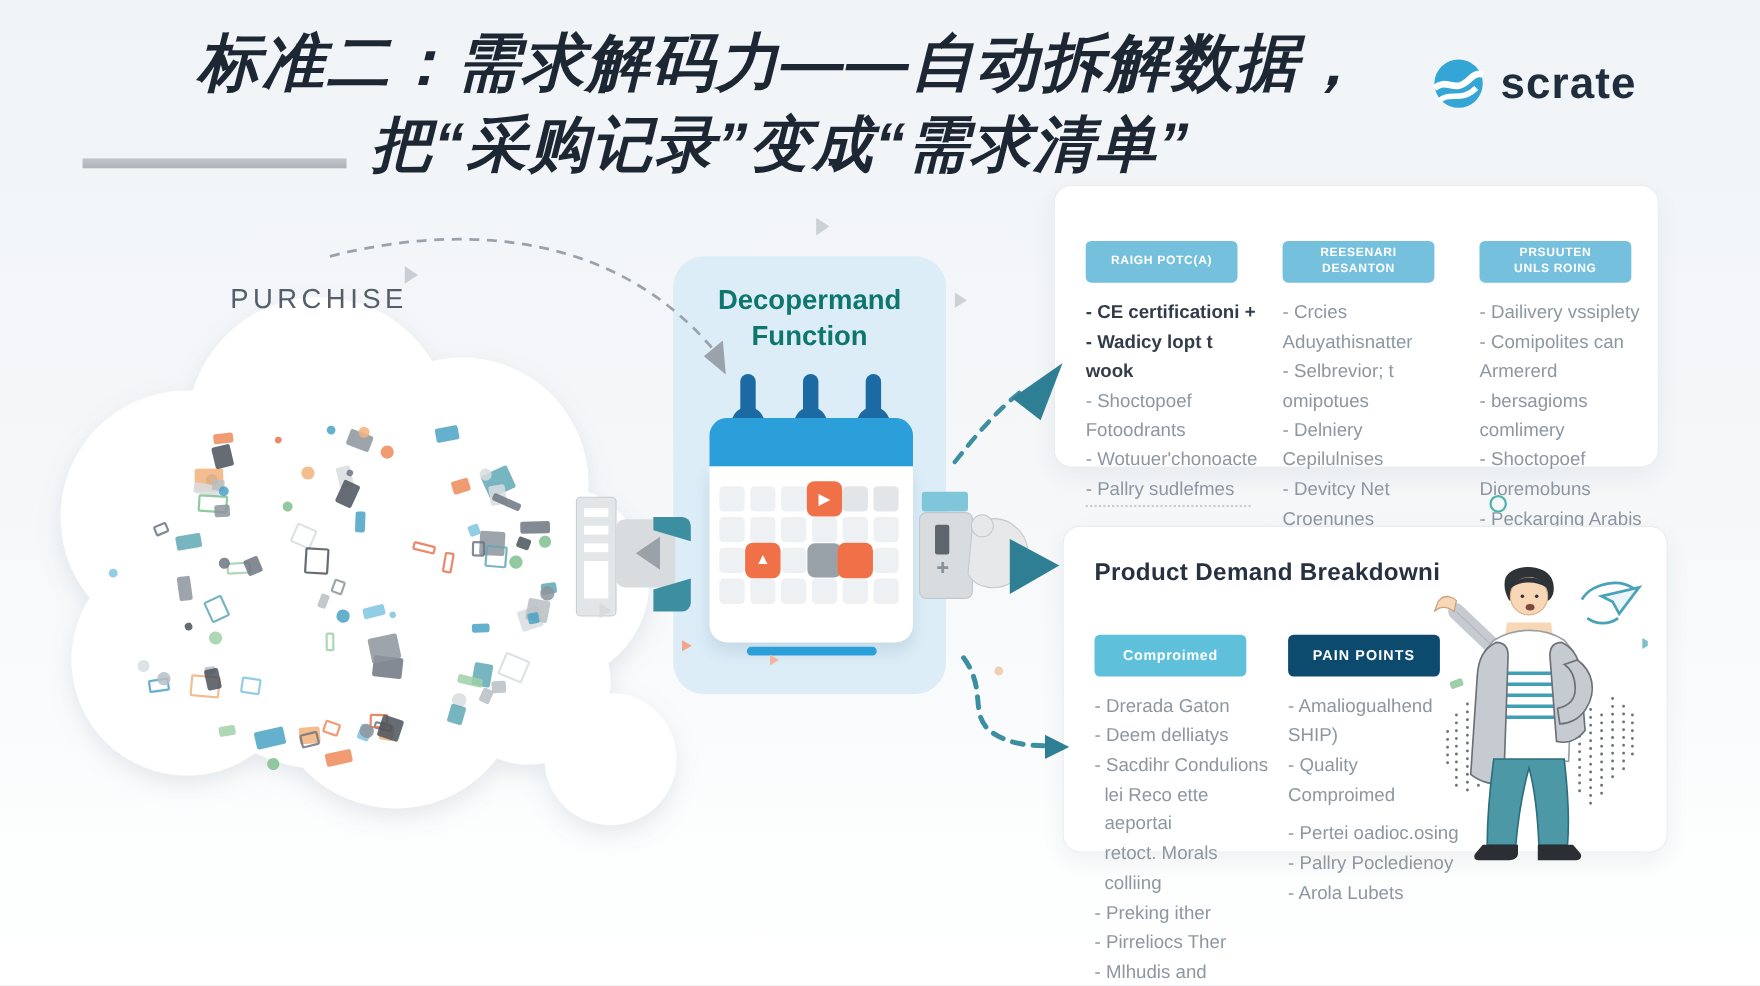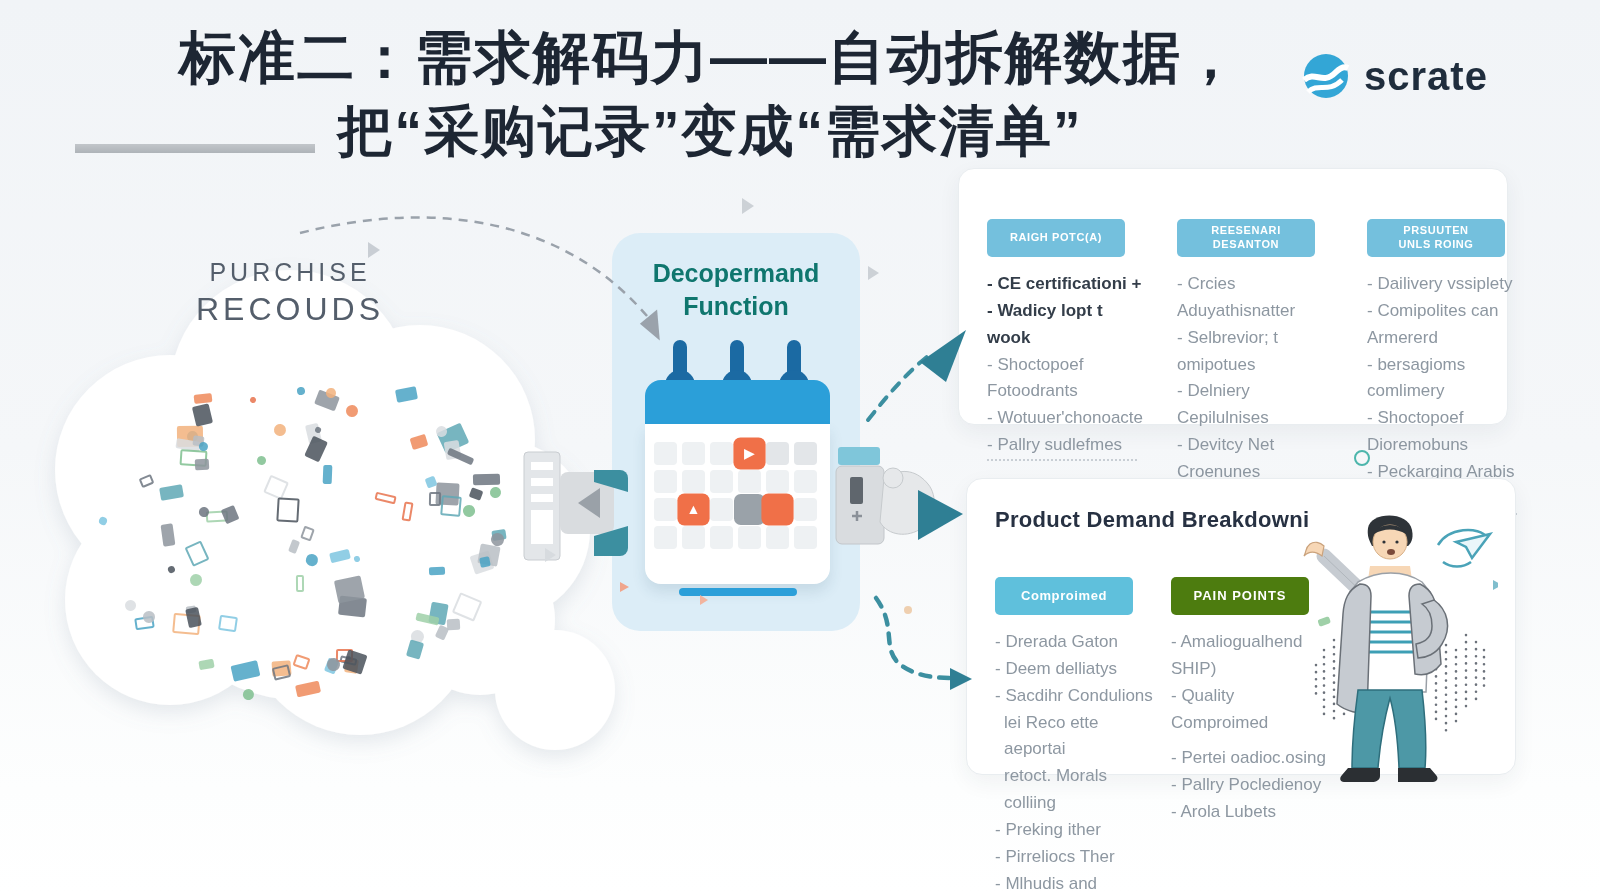--- a/index.html
+++ b/index.html
@@ -4,21 +4,21 @@
 <style>
   html,body{margin:0;padding:0;background:#e9ecef;}
   *{box-sizing:border-box;}
   #canvas{
     position:relative;width:1600px;height:896px;overflow:hidden;
     background:linear-gradient(180deg,#f1f4f7 0%,#f5f7f9 50%,#fdfefe 88%,#ffffff 100%);
     font-family:"Liberation Sans", sans-serif;
   }
   
   .title-wrap{position:absolute;top:20px;left:90px;width:1240px;text-align:center;z-index:5;}
-  .title-line{font-weight:700;color:#1d2633;letter-spacing:2px;line-height:1.32;}
+  .title-line{font-weight:700;color:#1d2633;letter-spacing:2px;line-height:1.32;font-style:italic;}
   .title-line.l1{font-size:57px;}
   .title-line.l2{font-size:55px;}
   .title-bar{position:absolute;top:144px;left:75px;width:240px;height:9px;background:linear-gradient(180deg,#c2c6ca,#aeb3b8);z-index:5;}
   
   .logo{position:absolute;top:52px;left:1302px;display:flex;align-items:center;gap:14px;z-index:6;}
   .logo-text{font-size:40px;font-weight:700;color:#1f2d3d;letter-spacing:1px;}
   
   #cloud-svg{position:absolute;left:0;top:0;z-index:1;}
   .cloud-label{position:absolute;left:170px;top:258px;width:240px;text-align:center;z-index:2;color:#545e6b;}
   .cloud-label .cl1{font-size:25px;letter-spacing:4px;font-weight:500;}
@@ -38,28 +38,28 @@
   .cal-cell.dim{background:#e3e6e9;}
   .cal-cell.orange{background:#f07048;transform:scale(1.4);z-index:2;border-radius:5px;}
   .cal-cell.gray{background:#9aa2a9;transform:scale(1.35);z-index:2;border-radius:5px;}
   .cal-stand{position:absolute;top:230px;left:34px;width:118px;height:8px;background:#2b9fd9;border-radius:4px;}
   
   .panel{position:absolute;background:#ffffff;border:1px solid #e9edf0;border-radius:16px;box-shadow:0 8px 22px rgba(30,50,70,.06);z-index:2;}
   #patterns-card{left:958px;top:168px;width:550px;height:257px;padding:28px;}
   #breakdown-card{left:966px;top:478px;width:550px;height:297px;padding:28px;}
   .panel-title{font-size:20px;color:#4a5460;font-weight:600;letter-spacing:.3px;}
   #breakdown-card .panel-title{font-size:22px;color:#273142;font-weight:700;}
-  .cols3{display:flex;gap:52px;margin-top:22px;}
+  .cols3{display:flex;gap:41px;margin-top:22px;}
   .cols2{display:flex;gap:38px;margin-top:44px;}
   .pcol{width:138px;display:flex;flex-direction:column;}
   .pill{min-height:38px;border-radius:5px;display:flex;align-items:center;justify-content:center;text-align:center;
         color:#ffffff;font-size:11px;font-weight:700;letter-spacing:.6px;line-height:1.25;white-space:pre-line;padding:4px 6px;cursor:pointer;}
   .pill.blue{background:#74c0dd;}
   .pill.blue2{background:#5fc0dc;font-size:13px;}
-  .pill.gray{background:#4d7c0f;font-size:13px;letter-spacing:1px;}
+  .pill.gray{background:#0c4a6e;font-size:13px;letter-spacing:1px;}
   ul.blist{list-style:none;margin:14px 0 0 0;padding:0;font-size:17px;color:#8d97a1;line-height:1.58;width:160px;}
   ul.blist li::before{content:"- ";}
   ul.blist li.cont::before{content:"";}
   ul.blist li.cont{padding-left:9px;}
   ul.blist li.bold-item{color:#333d49;font-weight:700;}
   ul.blist li.gap{margin-top:9px;}
   .dotted-sep{margin-top:auto;border-top:2px dotted #c8ced4;width:150px;}
   
   #fx-svg{position:absolute;left:0;top:0;z-index:3;pointer-events:none;}
   #man-svg{position:absolute;left:1288px;top:500px;z-index:4;}
@@ -98,21 +98,20 @@
       <circle cx="300" cy="540" r="160"></circle>
       <circle cx="170" cy="600" r="105"></circle>
       <circle cx="360" cy="620" r="115"></circle>
       <circle cx="480" cy="620" r="75"></circle>
       <circle cx="555" cy="690" r="60"></circle>
     </g>
   </svg>
 
   <div class="cloud-label">
     <div class="cl1">PURCHISE</div>
-    <div class="cl2">RECOUDS</div>
   </div>
 
   <div id="cloud-icons">
       <div class="cicon" style="left: 431.711px; top: 195.054px; width: 13.7847px; height: 9.78992px; transform: rotate(-8.53438deg); background: rgb(95, 168, 181); border-radius: 2px; opacity: 0.85;"></div>
       <div class="cicon" style="left: 237.298px; top: 51.6351px; width: 7.99385px; height: 7.99385px; transform: rotate(-12.8998deg); background: rgb(74, 163, 196); border-radius: 50%; opacity: 0.85;"></div>
       <div class="cicon" style="left: 190.222px; top: 61.9386px; width: 5.98269px; height: 5.98269px; transform: rotate(15.3704deg); background: rgb(232, 115, 77); border-radius: 50%; opacity: 0.85;"></div>
       <div class="cicon" style="left: 38.6949px; top: 182.01px; width: 7.97797px; height: 7.97797px; transform: rotate(20.4167deg); background: rgb(126, 197, 224); border-radius: 50%; opacity: 0.85;"></div>
       <div class="cicon" style="left: 139.128px; top: 324.759px; width: 14.645px; height: 8.74632px; transform: rotate(-10.2563deg); background: rgb(159, 208, 168); border-radius: 2px; opacity: 0.85;"></div>
       <div class="cicon" style="left: 376.309px; top: 147.689px; width: 22.5854px; height: 21.8013px; transform: rotate(3.0315deg); background: rgb(141, 148, 156); border-radius: 2px; opacity: 0.85;"></div>
       <div class="cicon" style="left: 102.12px; top: 189.08px; width: 11.859px; height: 22.3615px; transform: rotate(-7.79388deg); background: rgb(141, 148, 156); border-radius: 2px; opacity: 0.85;"></div>

